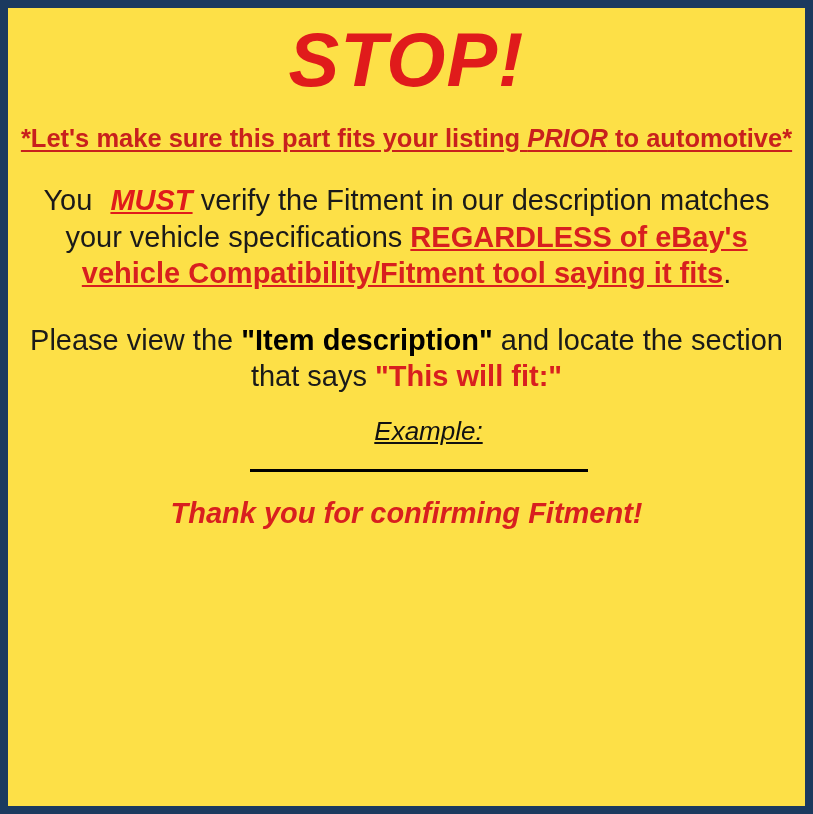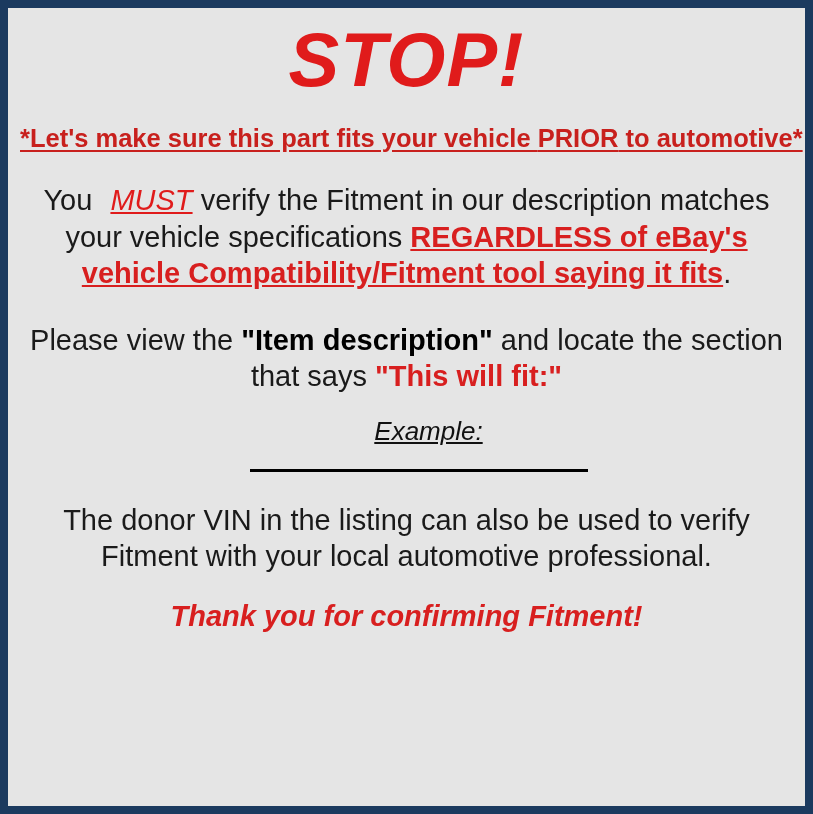--- a/index.html
+++ b/index.html
@@ -11,21 +11,21 @@
     width: 813px;
     height: 814px;
     font-family: "Liberation Sans", sans-serif;
     overflow: hidden;
   }
   .notice-frame {
     box-sizing: border-box;
     width: 813px;
     height: 814px;
     border: 8px solid #1b3a5f;
-    background: #e5e5e5;
+    background: #fde047;
     padding: 0 12px;
     display: block;
   }
   .stop-title {
     text-align: center;
     color: #e01b1b;
     font-weight: bold;
     font-style: italic;
     font-size: 76px;
     line-height: 1.0;
@@ -38,38 +38,39 @@
     color: #c8201d;
     font-weight: bold;
     font-size: 25.5px;
     line-height: 1.1;
     text-decoration: underline;
     text-underline-offset: 3px;
     margin: 26px 0 0 0;
     white-space: nowrap;
   }
   .subtitle .ital {
+    font-style: italic;
     margin-top: 28px;
   }
   .para {
     text-align: center;
     color: #1a1a1a;
     font-size: 29px;
     line-height: 1.26;
     margin: 0;
     padding: 0 6px;
   }
   .para-must { margin-top: 30px; }
   .para-desc { margin-top: 30px; }
   .para-confirm { margin-top: 28px; }
   .para-vin { margin-top: 30px; }
 
   .em-red-bold-ital-ul {
     color: #e01b1b;
-    font-weight: normal;
+    font-weight: bold;
     font-style: italic;
     text-decoration: underline;
     text-underline-offset: 2px;
     margin-left: 10px;
   }
   .em-red-bold-ul {
     color: #d81f1f;
     font-weight: bold;
     text-decoration: underline;
     text-underline-offset: 2px;
@@ -133,32 +134,31 @@
     margin: 24px 0 0 0;
   }
 </style>
 </head>
 <body>
 
 <div class="notice-frame">
 
   <div class="stop-title">STOP!</div>
 
-  <div class="subtitle"><span>*Let's make sure this part fits your vehicle </span><span class="ital">PRIOR</span><span> to automotive*</span></div>
+  <div class="subtitle"><span>*Let's make sure this part fits your listing </span><span class="ital">PRIOR</span><span> to automotive*</span></div>
 
   <p class="para para-must"><span>You </span><span class="em-red-bold-ital-ul">MUST</span><span> verify the Fitment in our description matches your vehicle specifications </span><span class="em-red-bold-ul">REGARDLESS of eBay's vehicle Compatibility/Fitment tool saying it fits</span><span>.</span></p>
 
   <p class="para para-desc"><span>Please view the </span><span class="em-black-bold">"Item description"</span><span> and locate the section that says </span><span class="em-red-bold">"This will fit:"</span></p>
 
   <div class="example-block">
     <div><span class="example-label">Example:</span></div>
   </div>
 
   <div class="divider-wrap">
     <div class="divider"></div>
   </div>
 
 
-  <p class="para para-vin">The donor VIN in the listing can also be used to verify Fitment with your local automotive professional.</p>
 
   <div class="thanks">Thank you for confirming Fitment!</div>
 
 </div>
 
 </body></html>

